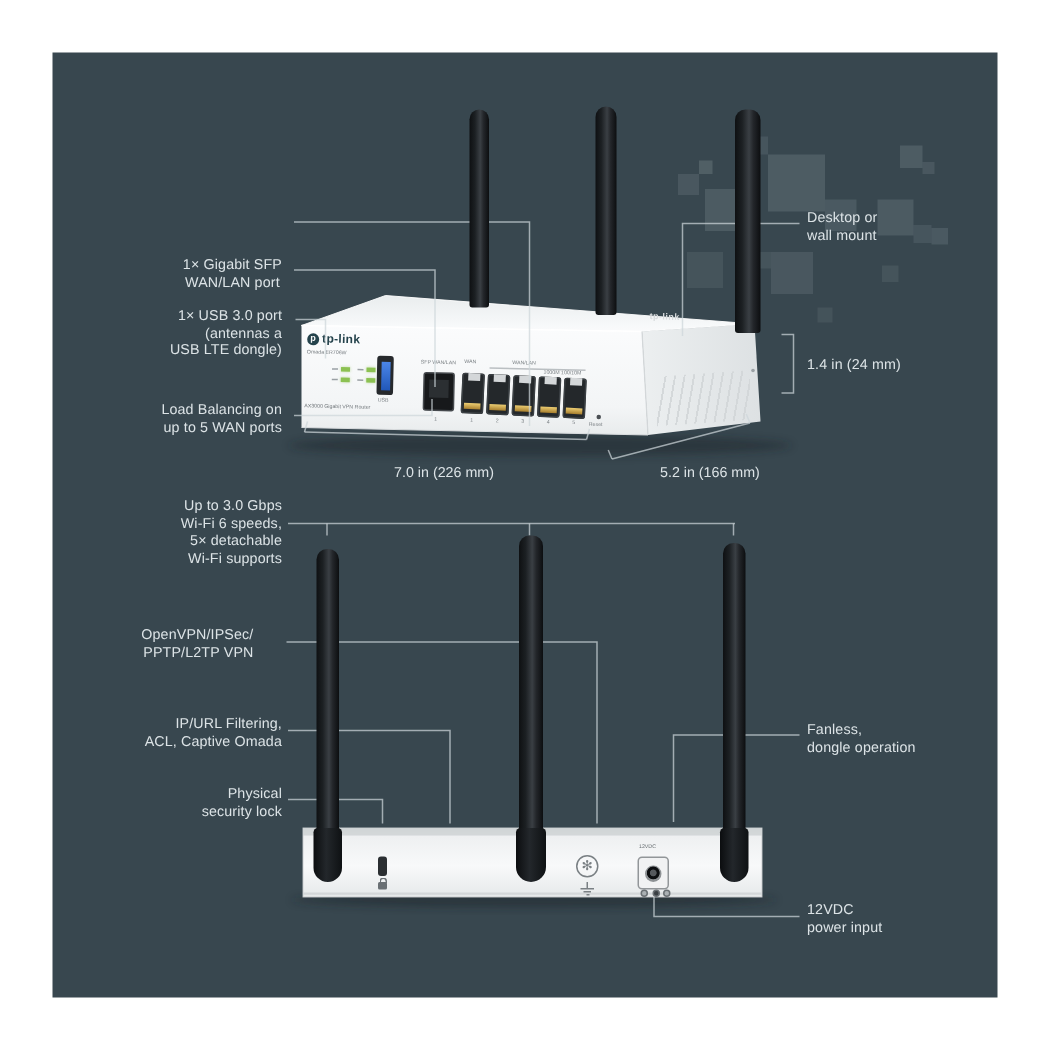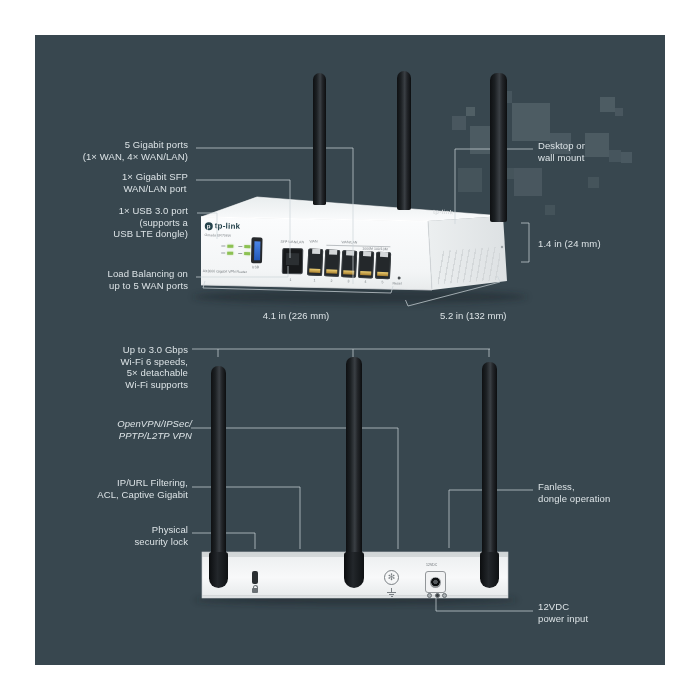--- a/index.html
+++ b/index.html
@@ -229,59 +229,55 @@
   <div class="ant" style="left:313px;top:73px;width:13px;height:132px;"></div>
   <div class="ant" style="left:397px;top:71px;width:14px;height:139px;"></div>
   <div class="ant" style="left:490px;top:73px;width:17px;height:149px;"></div>
   <div class="ant" style="left:211px;top:366px;width:15px;height:190px;"></div>
   <div class="ant" style="left:346px;top:357px;width:16px;height:199px;"></div>
   <div class="ant" style="left:482px;top:362px;width:15px;height:194px;"></div>
   <div class="hinge" style="left:209px;top:552px;width:19px;height:36px;"></div>
   <div class="hinge" style="left:344px;top:552px;width:20px;height:36px;"></div>
   <div class="hinge" style="left:480px;top:552px;width:19px;height:36px;"></div>
 
-  <div class="label r" style="right:512px;top:139px;">
-    <div>5  Gigabit ports</div>
-    <div>(1× WAN, 4× WAN/LAN)</div>
-  </div>
   <div class="label r" style="right:512px;top:171px;text-align:center;">
     <div>1× Gigabit SFP</div>
     <div>WAN/LAN port</div>
   </div>
   <div class="label r" style="right:512px;top:205px;">
     <div>1× USB 3.0 port</div>
-    <div>(supports a</div>
+    <div>(antennas a</div>
     <div>USB LTE dongle)</div>
   </div>
   <div class="label r" style="right:512px;top:268px;">
     <div>Load Balancing on</div>
     <div>up to 5 WAN ports</div>
   </div>
   <div class="label" style="left:538px;top:140px;">
     <div>Desktop or</div>
     <div>wall mount</div>
   </div>
   <div class="label" style="left:538px;top:238px;">
     <div>1.4 in (24 mm)</div>
   </div>
-  <div class="dim" style="left:200px;width:192px;text-align:center;top:310px;">4.1 in (226 mm)</div>
-  <div class="dim" style="left:440px;top:310px;">5.2 in (132 mm)</div>
-  <div class="label r" style="right:512px;top:344px;">
+  <div class="dim" style="left:200px;width:192px;text-align:center;top:310px;">7.0 in (226 mm)</div>
+  <div class="dim" style="left:440px;top:310px;">5.2 in (166 mm)</div>
+  <div class="label r" style="right:512px;top:332px;">
     <div>Up to 3.0 Gbps</div>
     <div>Wi-Fi 6 speeds,</div>
     <div>5× detachable</div>
     <div>Wi-Fi supports</div>
   </div>
-  <div class="label r" style="right:508px;top:418px;font-style:italic;">
+  <div class="label r" style="right:531px;top:418px;">
     <div>OpenVPN/IPSec/</div>
     <div>PPTP/L2TP VPN</div>
   </div>
   <div class="label r" style="right:512px;top:477px;">
     <div>IP/URL Filtering,</div>
-    <div>ACL, Captive Gigabit</div>
+    <div>ACL, Captive Omada</div>
   </div>
   <div class="label r" style="right:512px;top:524px;">
     <div>Physical</div>
     <div>security lock</div>
   </div>
   <div class="label" style="left:538px;top:481px;">
     <div>Fanless,</div>
     <div>dongle operation</div>
   </div>
   <div class="label" style="left:538px;top:601px;">

